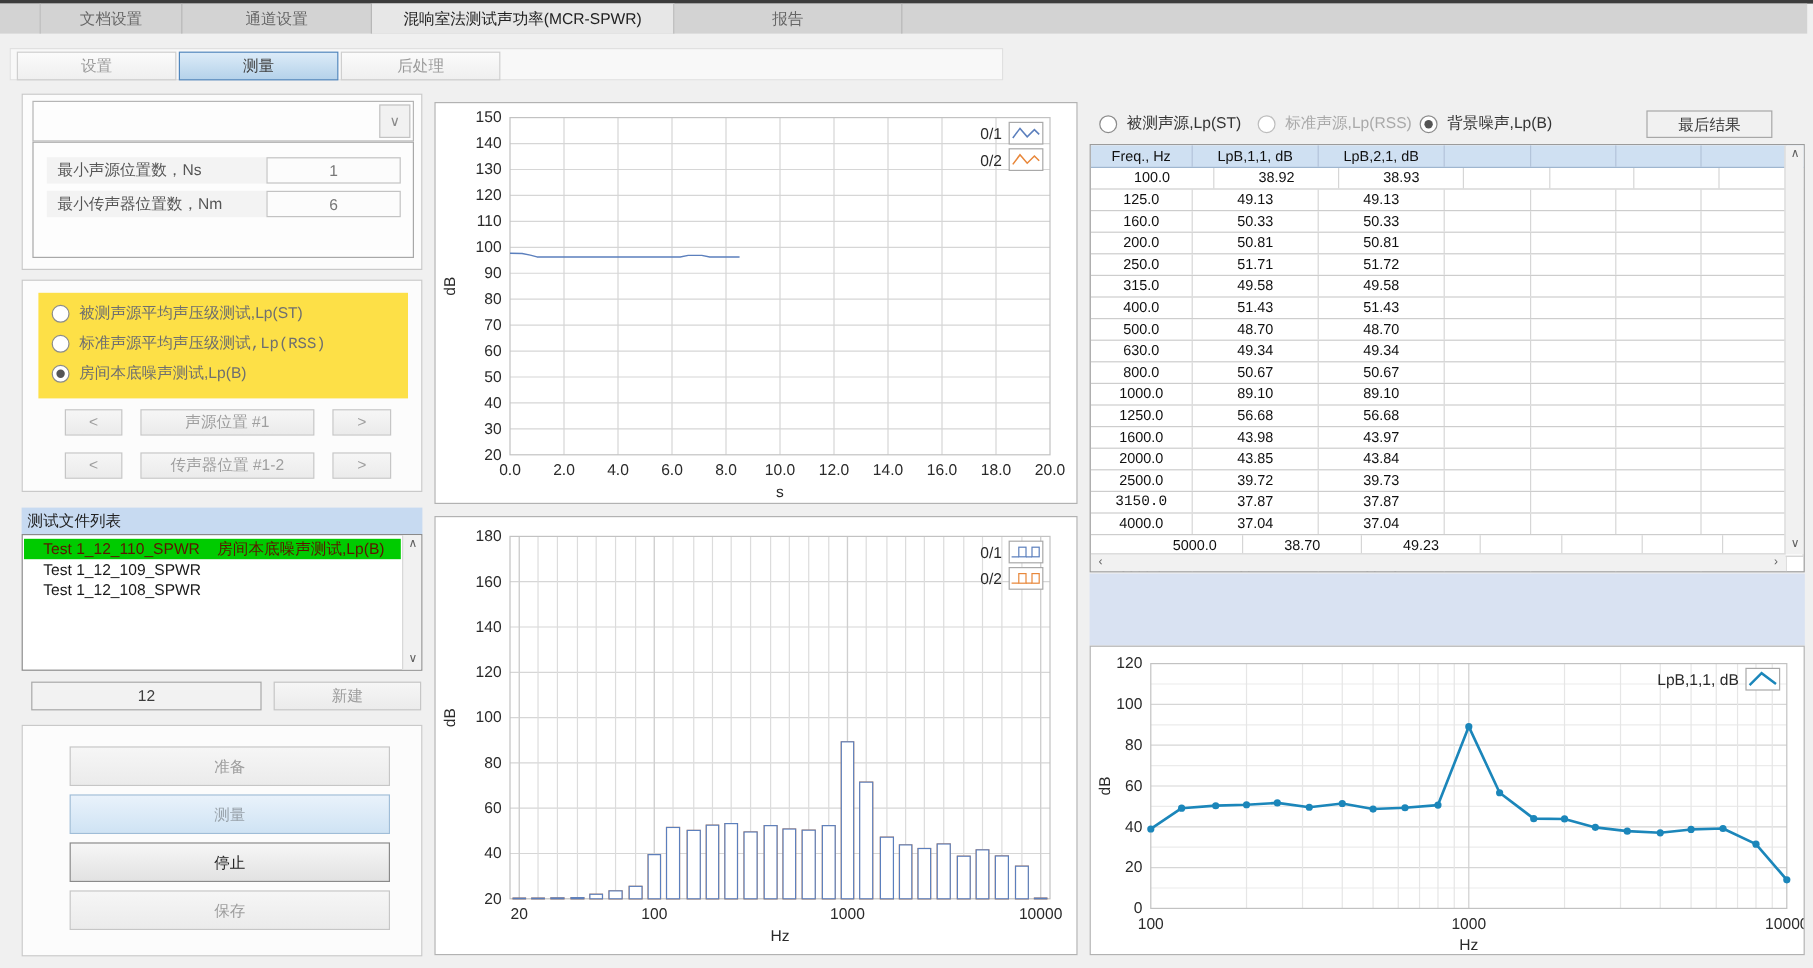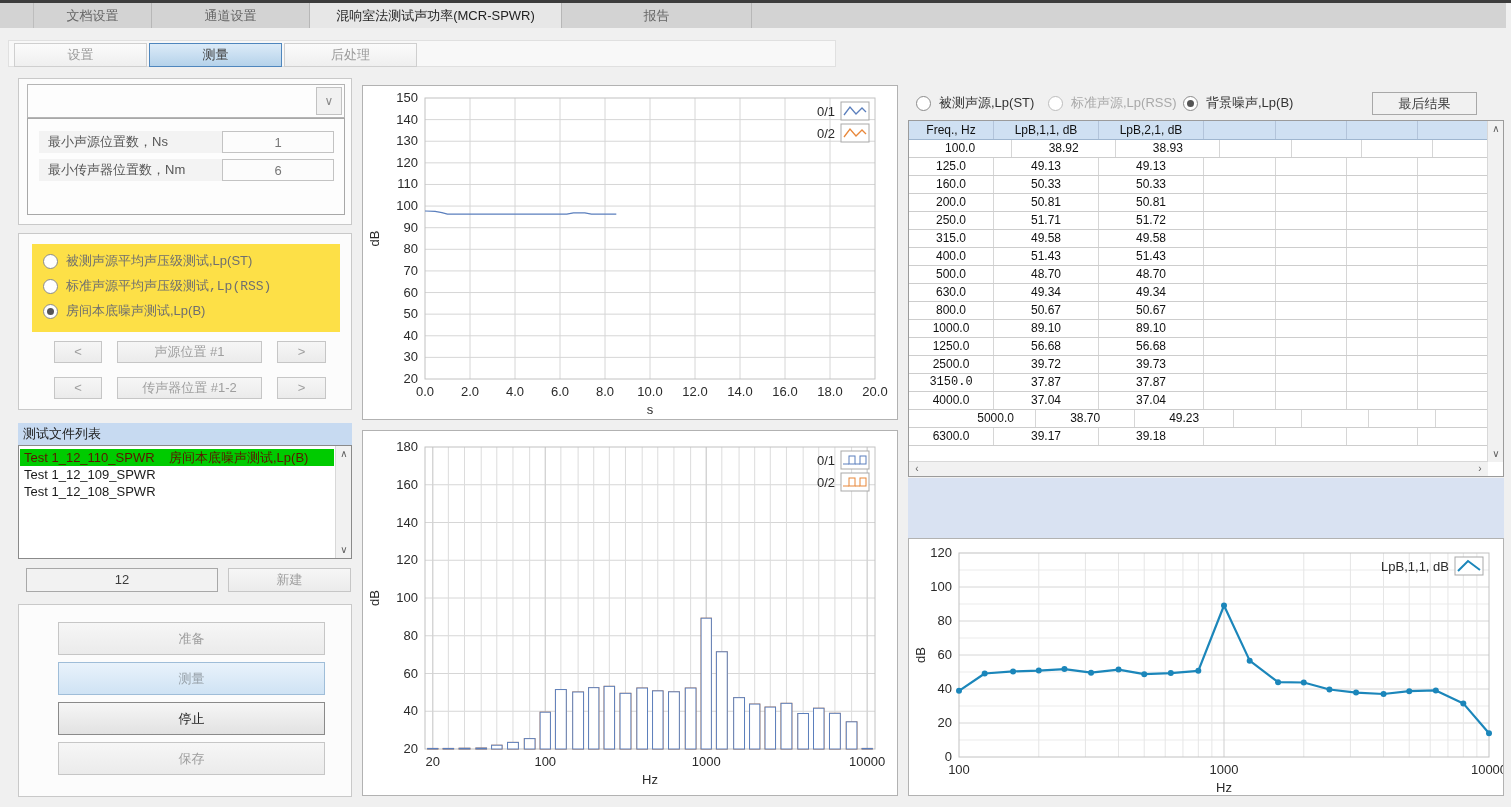--- a/index.html
+++ b/index.html
@@ -41,21 +41,21 @@
   
   .btn{position:absolute;box-sizing:border-box;text-align:center;font-size:13px;
     background:linear-gradient(#f6f6f6,#ebebeb);border:1px solid #c6c6c6;color:#9e9e9e;}
   .btn.dark{border:1px solid #8a8a8a;color:#1a1a1a;background:linear-gradient(#f6f6f6,#e2e2e2);}
   .btn.blue{background:linear-gradient(#e9f2fb,#cfe3f4);border:1px solid #9fbdd8;color:#98a2aa;}
   .btn.plain{background:#f2f2f2;border:1px solid #a8a8a8;color:#3c3c3c;}
   
   .listhdr{background:#c7daf1;font-size:13px;color:#222;line-height:22px;padding-left:5px;}
   .listbox{background:#fff;border:1px solid #8a8a8a;}
   .listitem{position:absolute;left:1px;right:17px;height:17px;line-height:17px;font-size:13px;
-    color:#1a1a1a;white-space:pre;padding-left:4px;}
+    color:#1a1a1a;white-space:pre;padding-left:16px;}
   .listitem.sel{background:#00cb00;color:#5c1500;}
   
   .vscroll{position:absolute;background:#f1f1f1;border-left:1px solid #d8d8d8;box-sizing:border-box;}
   .hscroll{position:absolute;background:#f1f1f1;border-top:1px solid #d8d8d8;box-sizing:border-box;}
   .sarrow{position:absolute;font-size:10px;color:#606060;width:16px;height:16px;line-height:16px;text-align:center;}
   
   .rtable{background:#fff;border:1px solid #9b9b9b;overflow:hidden;}
   .thead{display:flex;background:#cfe0f2;border-bottom:1px solid #9fb6cf;height:18px;}
   .th{font-size:12px;color:#111;line-height:18px;text-align:center;border-right:1px solid #b3c4da;box-sizing:border-box;}
   .trow{display:flex;height:17px;border-bottom:1px solid #cdcdcd;}
@@ -460,20 +460,38 @@
         <div class="trow">
           <div class="td" style="width: 85px;">1250.0</div>
           <div class="td" style="width: 105px;">56.68</div>
           <div class="td" style="width: 105px;">56.68</div>
           <div class="td" style="width: 72px;"></div>
           <div class="td" style="width: 71px;"></div>
           <div class="td" style="width: 71px;"></div>
           <div class="td" style="width: 71px;"></div>
         </div>
         <div class="trow">
+          <div class="td" style="width: 85px;">1600.0</div>
+          <div class="td" style="width: 105px;">43.98</div>
+          <div class="td" style="width: 105px;">43.97</div>
+          <div class="td" style="width: 72px;"></div>
+          <div class="td" style="width: 71px;"></div>
+          <div class="td" style="width: 71px;"></div>
+          <div class="td" style="width: 71px;"></div>
+        </div>
+        <div class="trow">
+          <div class="td" style="width: 85px;">2000.0</div>
+          <div class="td" style="width: 105px;">43.85</div>
+          <div class="td" style="width: 105px;">43.84</div>
+          <div class="td" style="width: 72px;"></div>
+          <div class="td" style="width: 71px;"></div>
+          <div class="td" style="width: 71px;"></div>
+          <div class="td" style="width: 71px;"></div>
+        </div>
+        <div class="trow">
           <div class="td" style="width: 85px;">2500.0</div>
           <div class="td" style="width: 105px;">39.72</div>
           <div class="td" style="width: 105px;">39.73</div>
           <div class="td" style="width: 72px;"></div>
           <div class="td" style="width: 71px;"></div>
           <div class="td" style="width: 71px;"></div>
           <div class="td" style="width: 71px;"></div>
         </div>
         <div class="trow">
           <div class="td" style="width: 85px; font-family: Liberation Mono, monospace;">3150.0</div>

